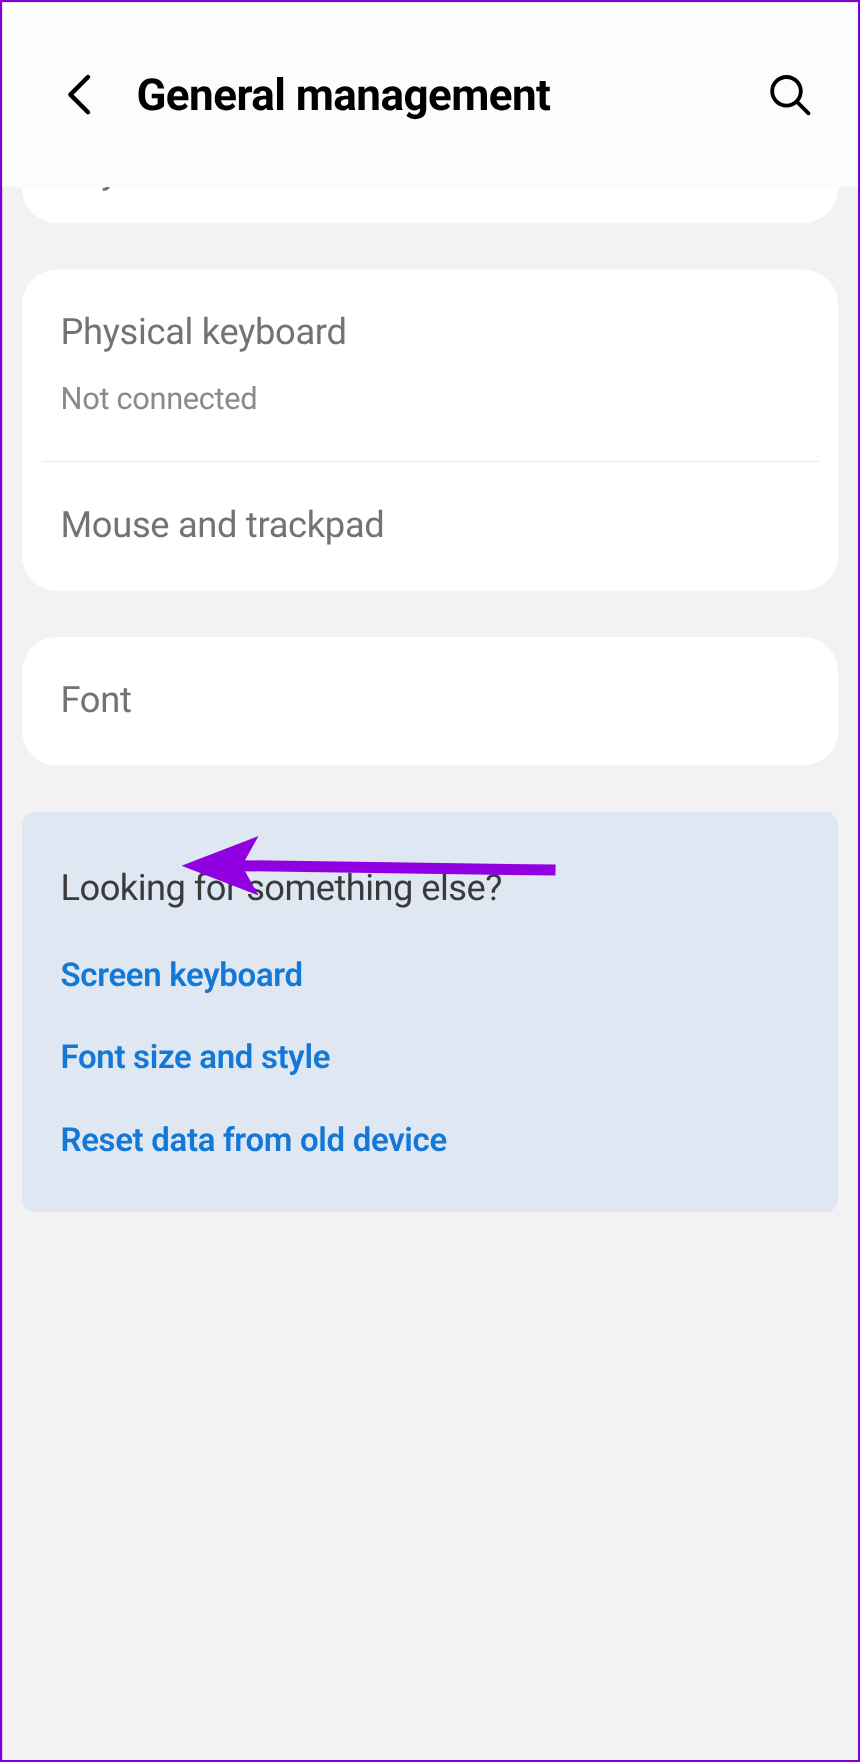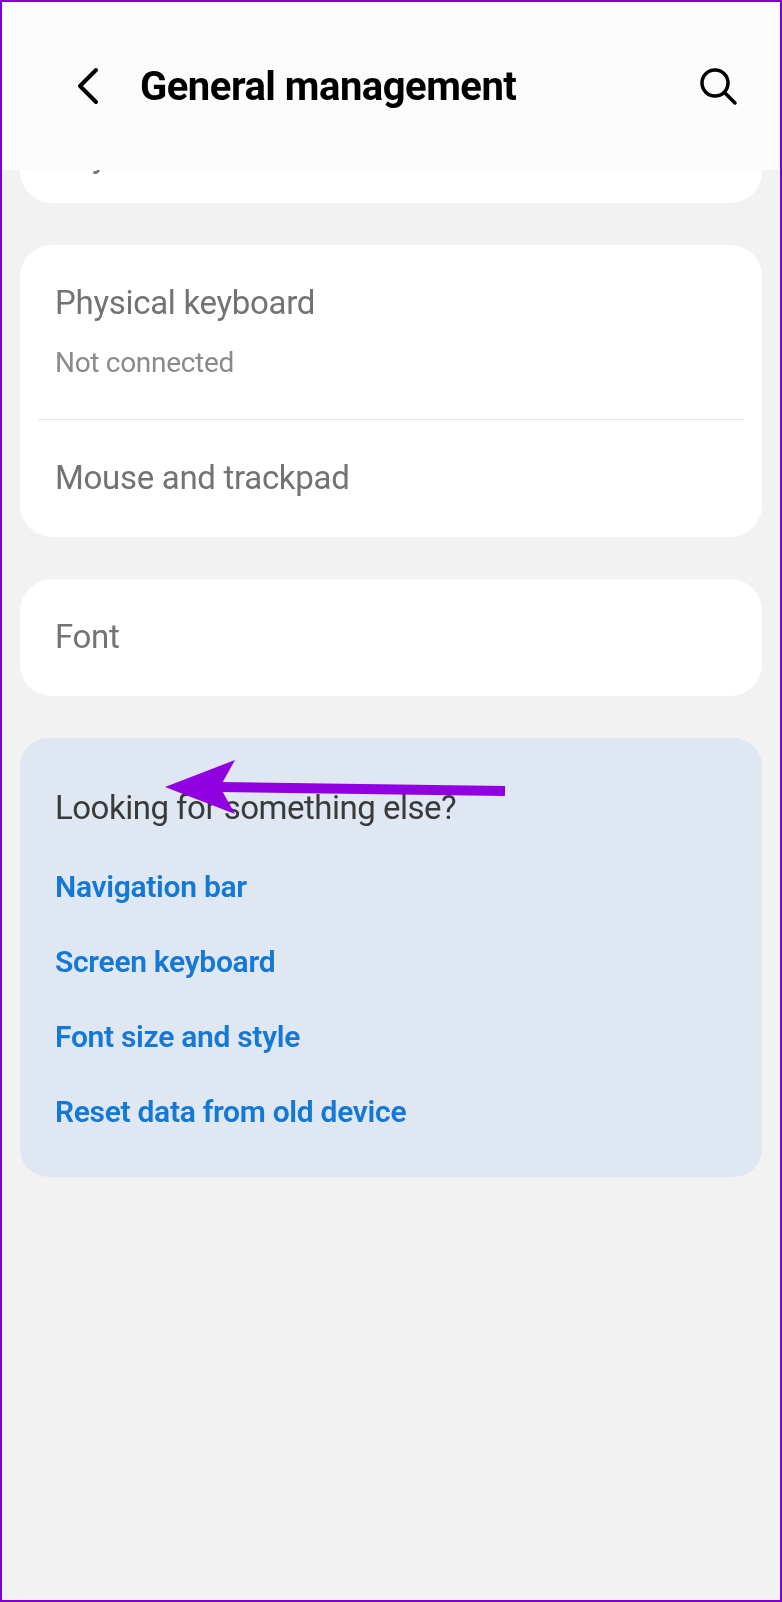--- a/index.html
+++ b/index.html
@@ -14,21 +14,21 @@
     font-family: -apple-system, BlinkMacSystemFont, 'Segoe UI', Roboto, sans-serif;
     border: 2px solid #8000d0;
     position: relative;
     overflow: hidden;
   }
   .header {
     background: #fcfcfc;
     height: 168px;
     display: flex;
     align-items: center;
-    padding: 0 40px 0 66px;
+    padding: 0 40px 0 50px;
     position: relative;
   }
   .back-btn {
     width: 40px;
     height: 40px;
     display: flex;
     align-items: center;
     justify-content: center;
     margin-right: 32px;
   }
@@ -84,21 +84,21 @@
     color: #1378d6;
     font-size: 26px;
   }
   .divider {
     height: 1px;
     background: #e8e8e8;
     margin: 0 18px;
   }
   .info-card {
     background: #dfe7f2;
-    border-radius: 28px;
+    border-radius: 12px;
     padding: 50px 35px 48px 35px;
     margin-bottom: 42px;
   }
   .info-title {
     font-size: 33px;
     color: #3a3a3a;
     font-weight: 400;
     margin-bottom: 42px;
     letter-spacing: -0.5px;
   }
@@ -162,21 +162,20 @@
 
   <div class="card">
     <div class="item">
       <div class="item-title">Font</div>
     </div>
   </div>
 
 
   <div class="info-card">
     <div class="info-title">Looking for something else?</div>
-    <div class="link-item">Navigation bar</div>
     <div class="link-item">Screen keyboard</div>
     <div class="link-item">Font size and style</div>
     <div class="link-item">Reset data from old device</div>
   </div>
 
 </div>
 
 <svg class="arrow-annotation" width="345" height="60" viewBox="0 0 345 60">
   <line x1="340" y1="34" x2="55" y2="30" stroke="#9000e0" stroke-width="10"></line>
   <polygon points="0,30 70,3 55,30 70,57" fill="#9000e0"></polygon>

